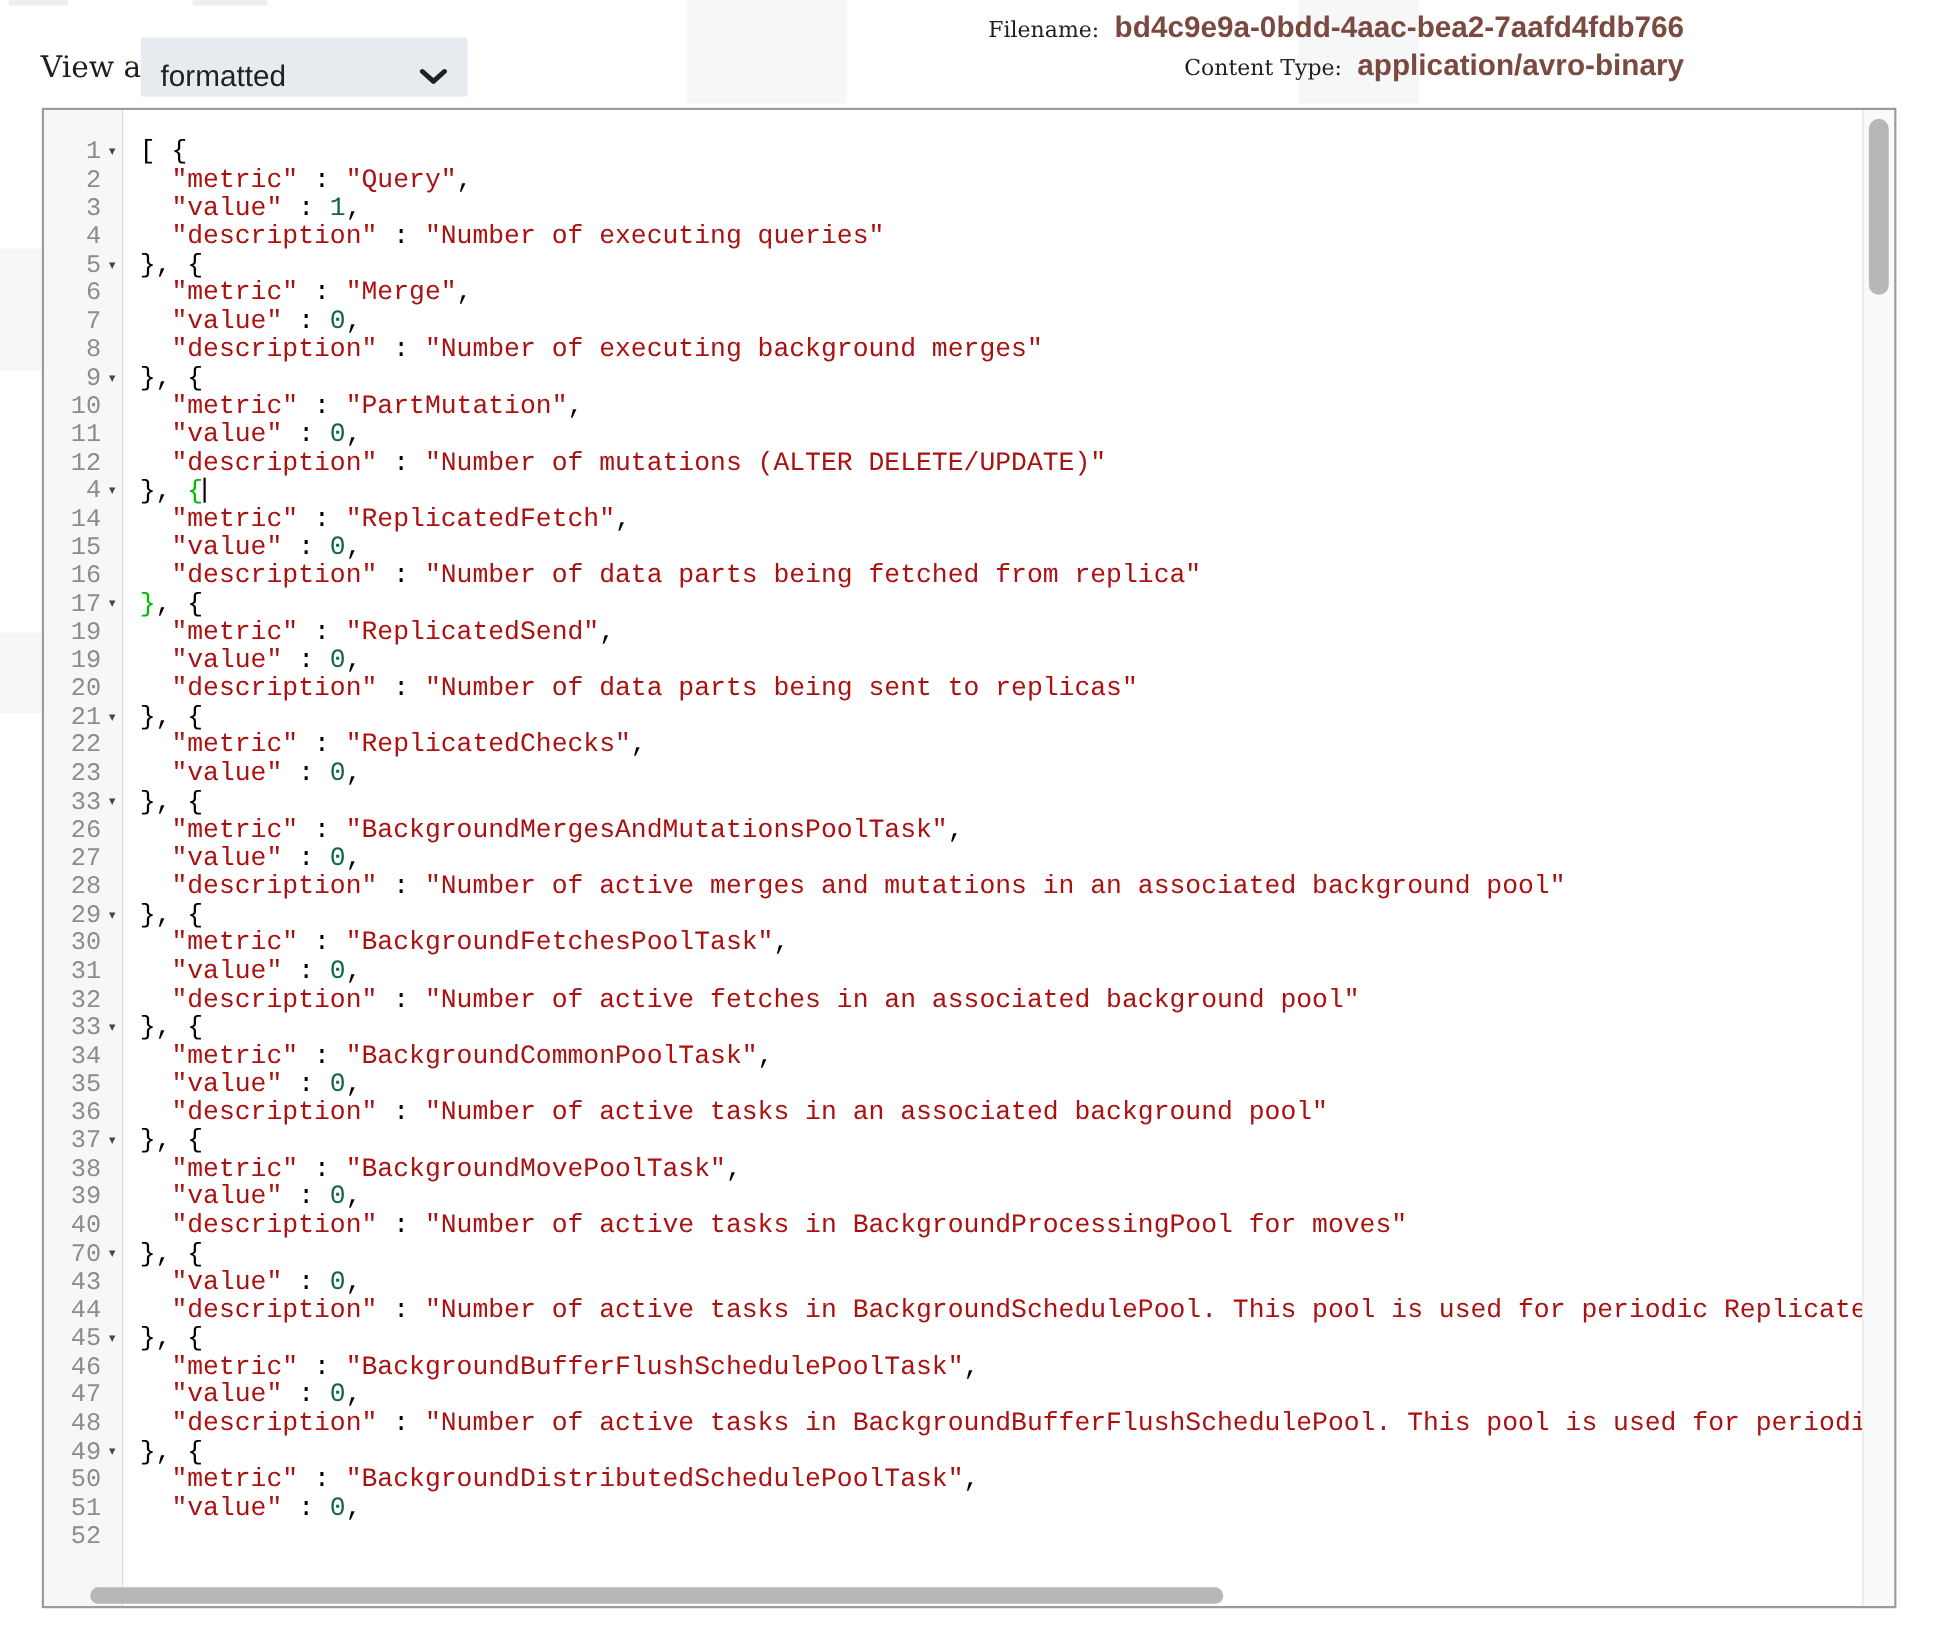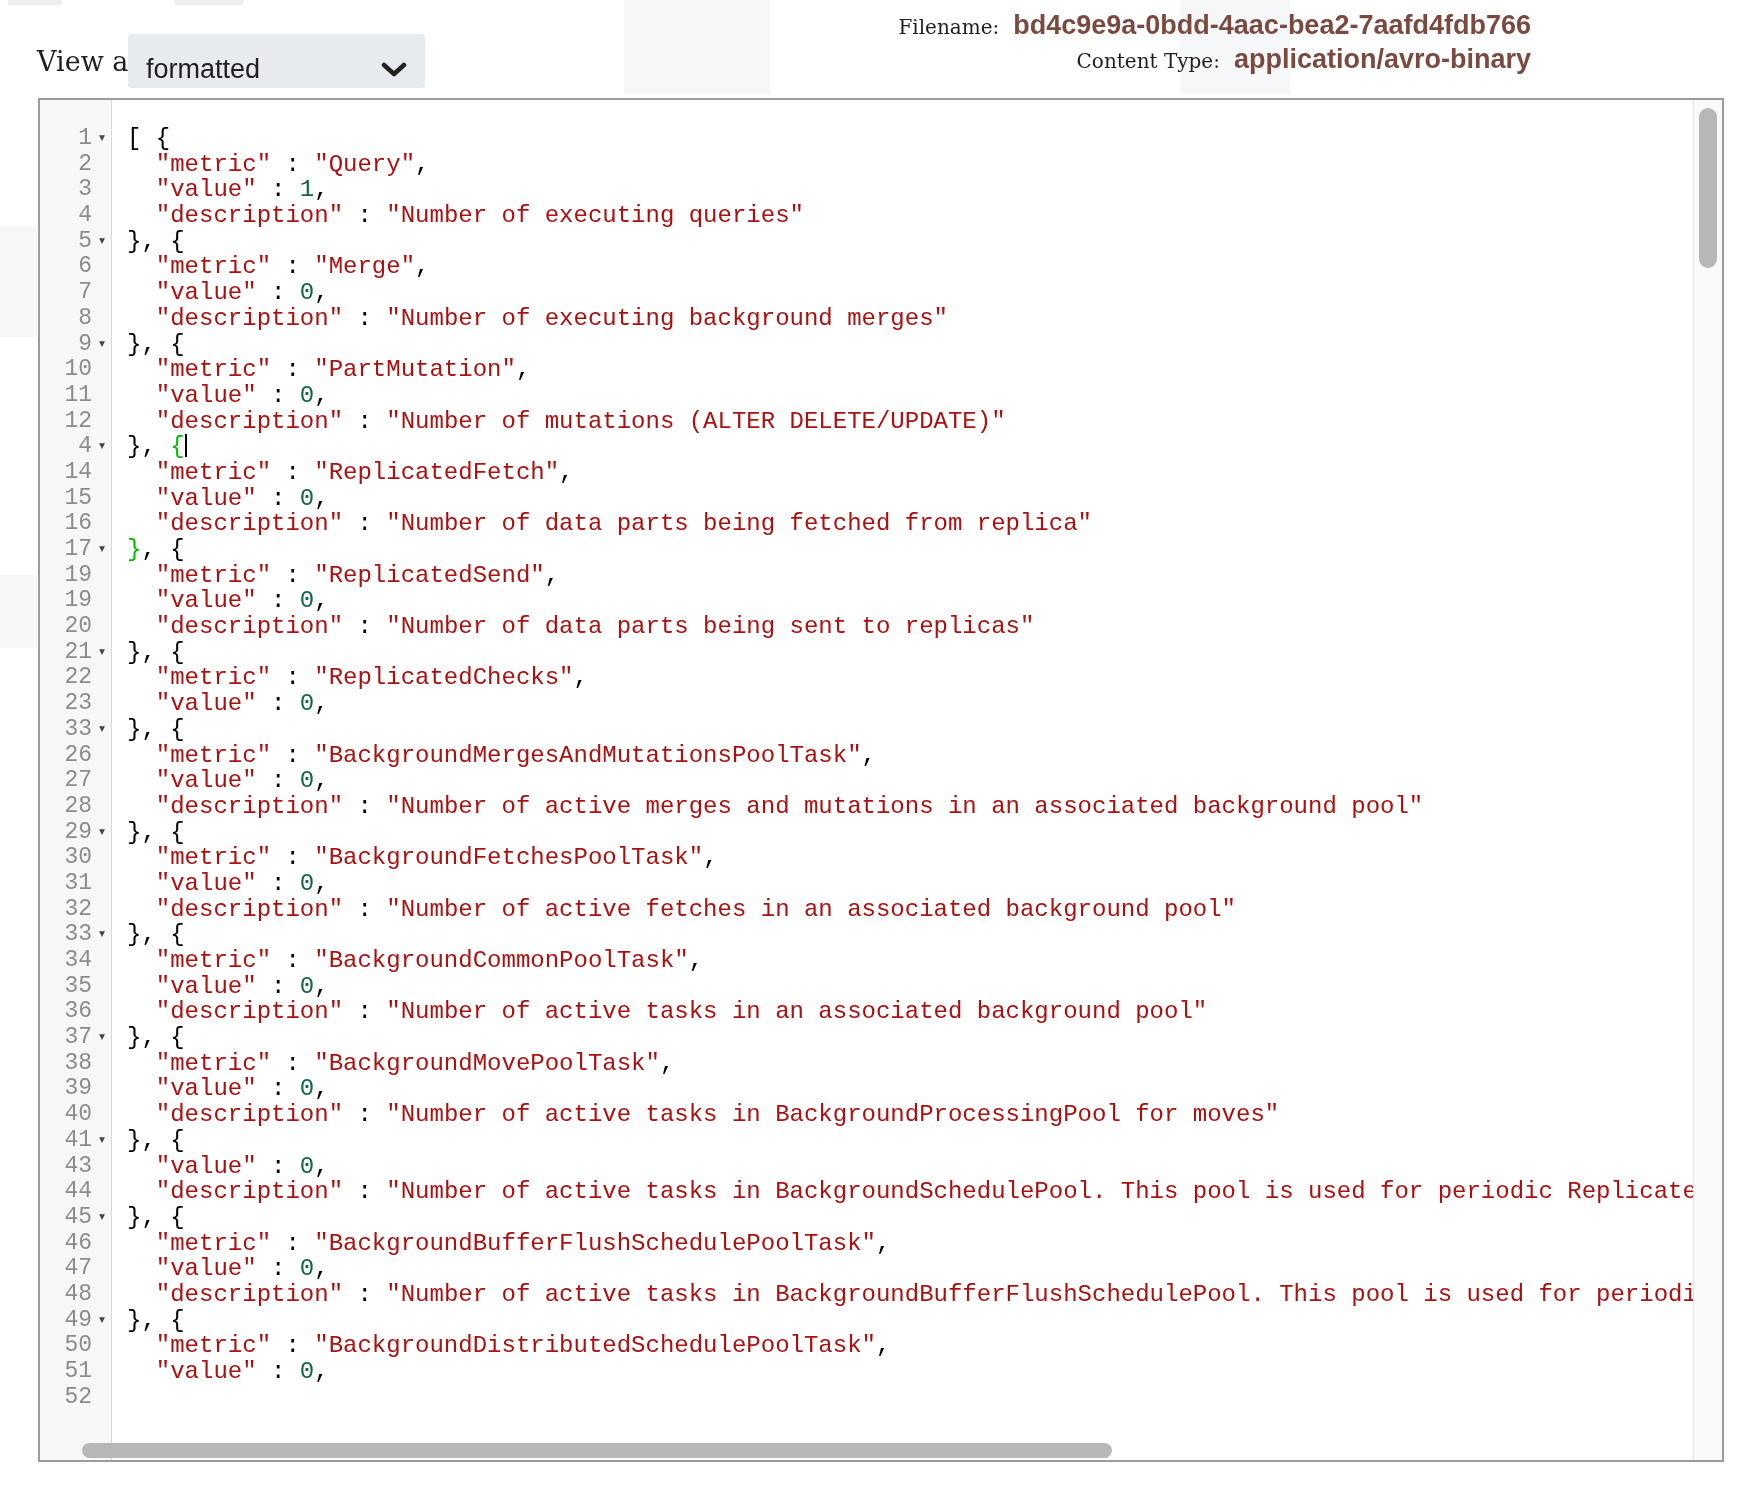--- a/index.html
+++ b/index.html
@@ -374,21 +374,21 @@
         </div>
         <div class="line">
           <span class="ln">
             <span class="lnum">40</span>
             <span class="fold"></span>
           </span>
           <span class="codecell"><span class="seg-pl">  </span><span class="seg-str">"description"</span><span class="seg-pl"> : </span><span class="seg-str">"Number of active tasks in BackgroundProcessingPool for moves"</span></span>
         </div>
         <div class="line">
           <span class="ln">
-            <span class="lnum">41</span>
+            <span class="lnum">70</span>
             <span class="fold">▾</span>
           </span>
           <span class="codecell"><span class="seg-pl">}, {</span></span>
         </div>
         <div class="line">
           <span class="ln">
             <span class="lnum">43</span>
             <span class="fold"></span>
           </span>
           <span class="codecell"><span class="seg-pl">  </span><span class="seg-str">"value"</span><span class="seg-pl"> : </span><span class="seg-num">0</span><span class="seg-pl">,</span></span>

